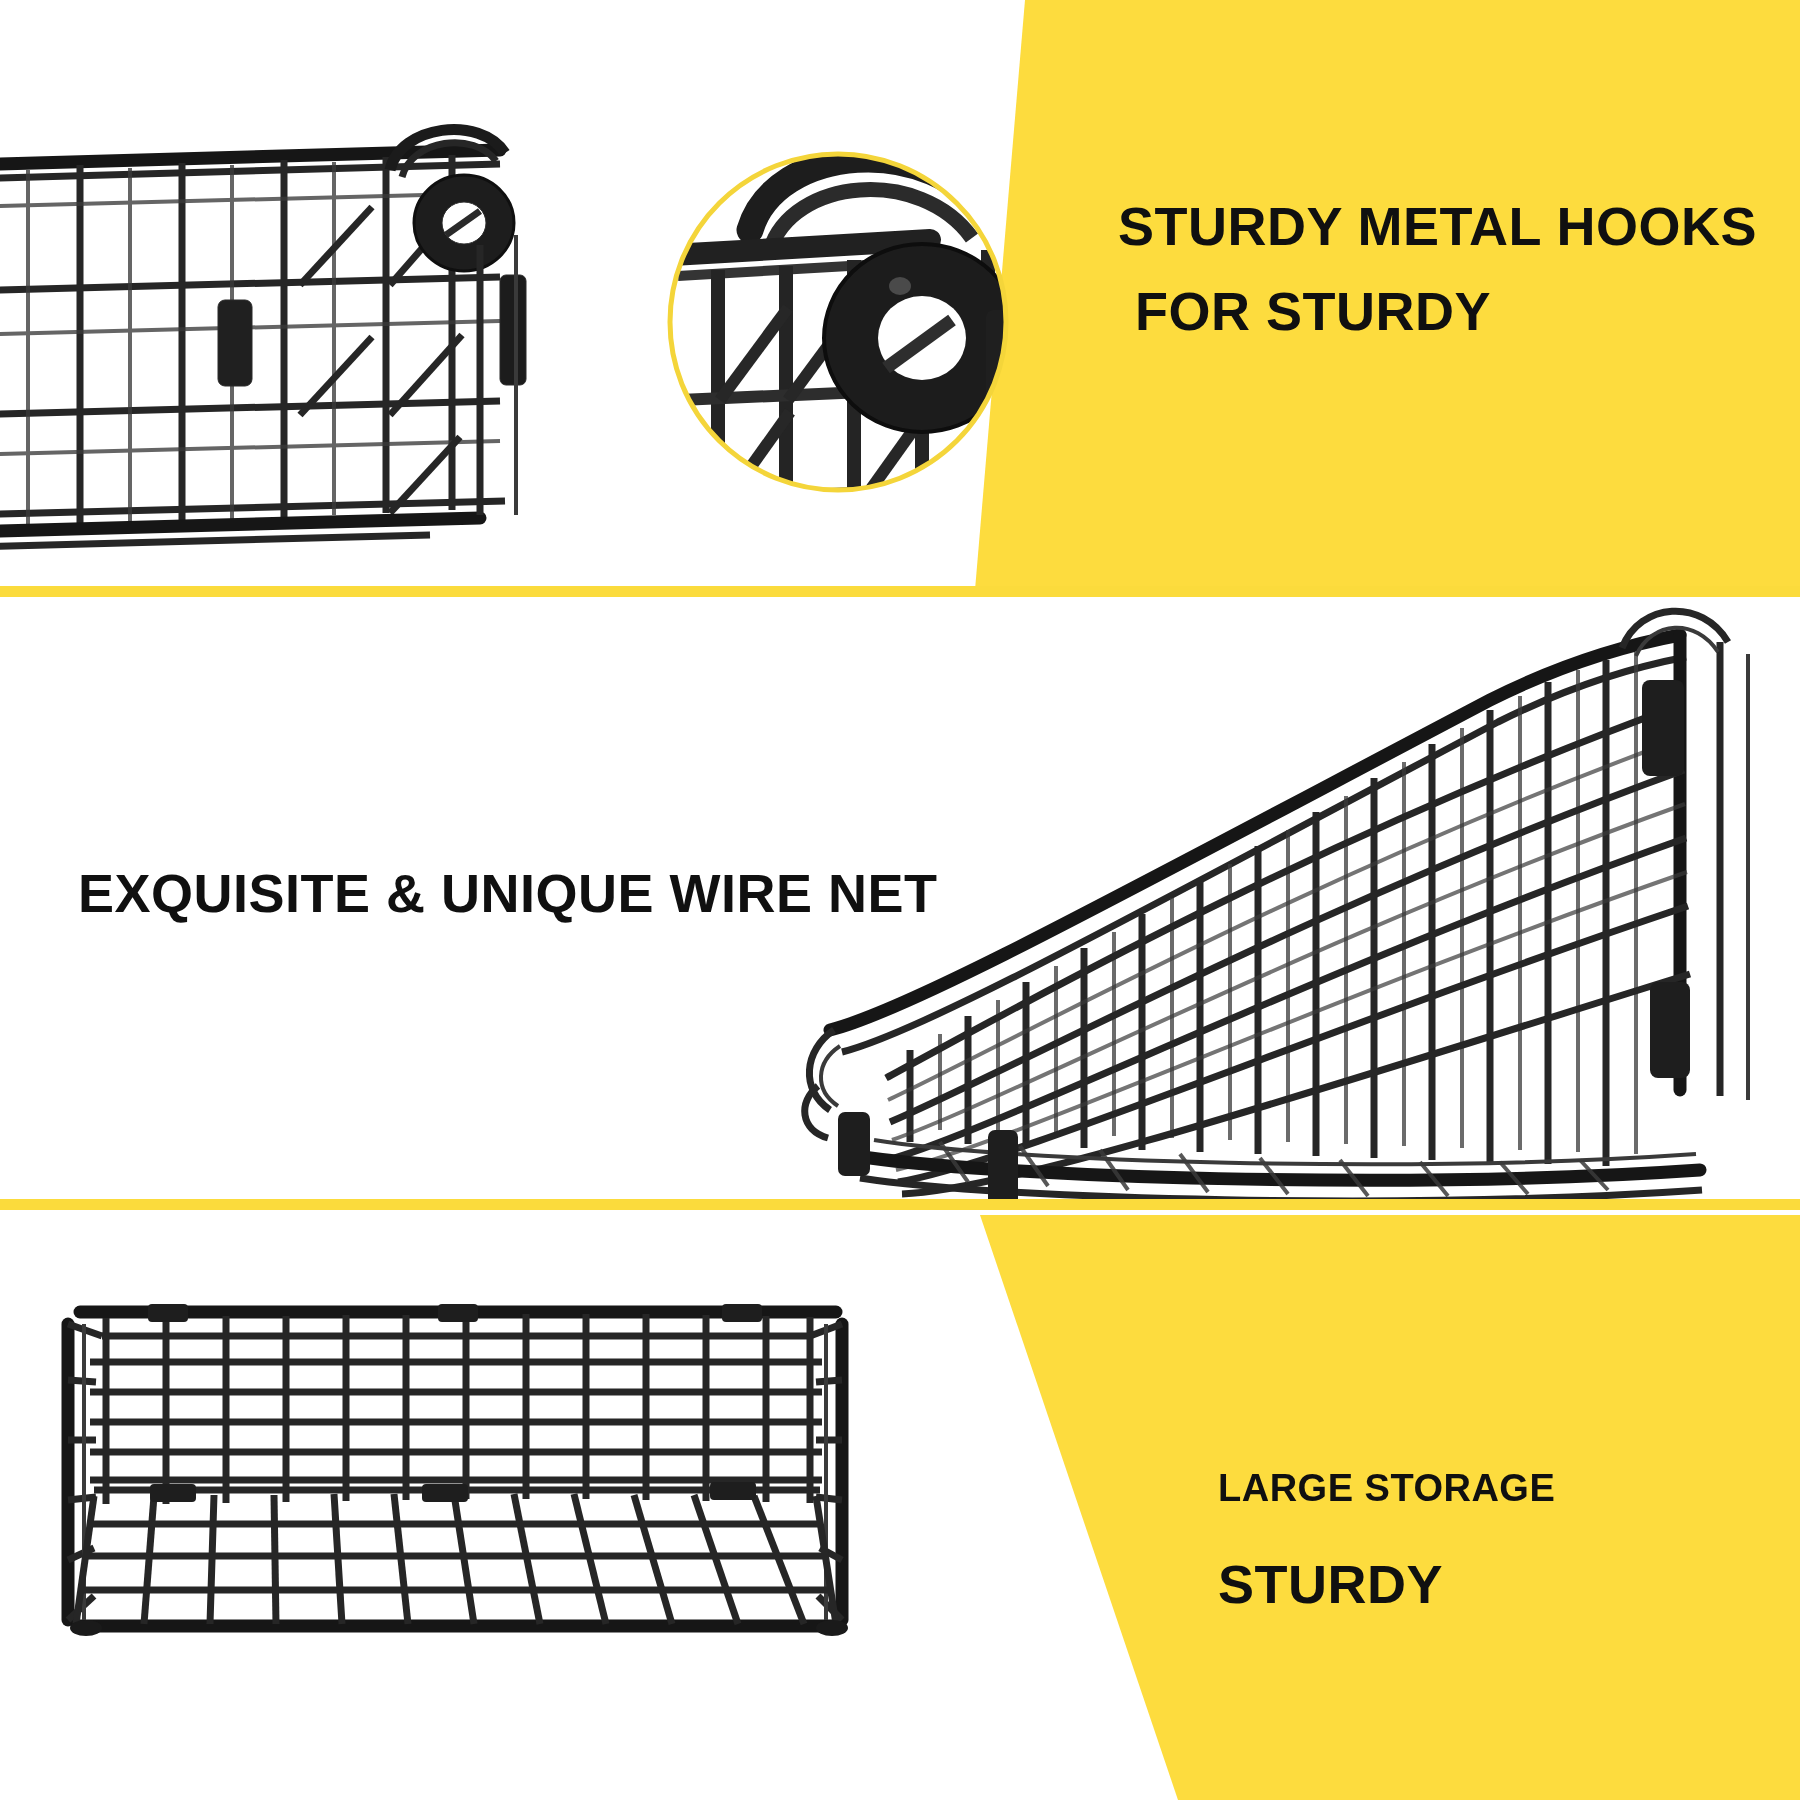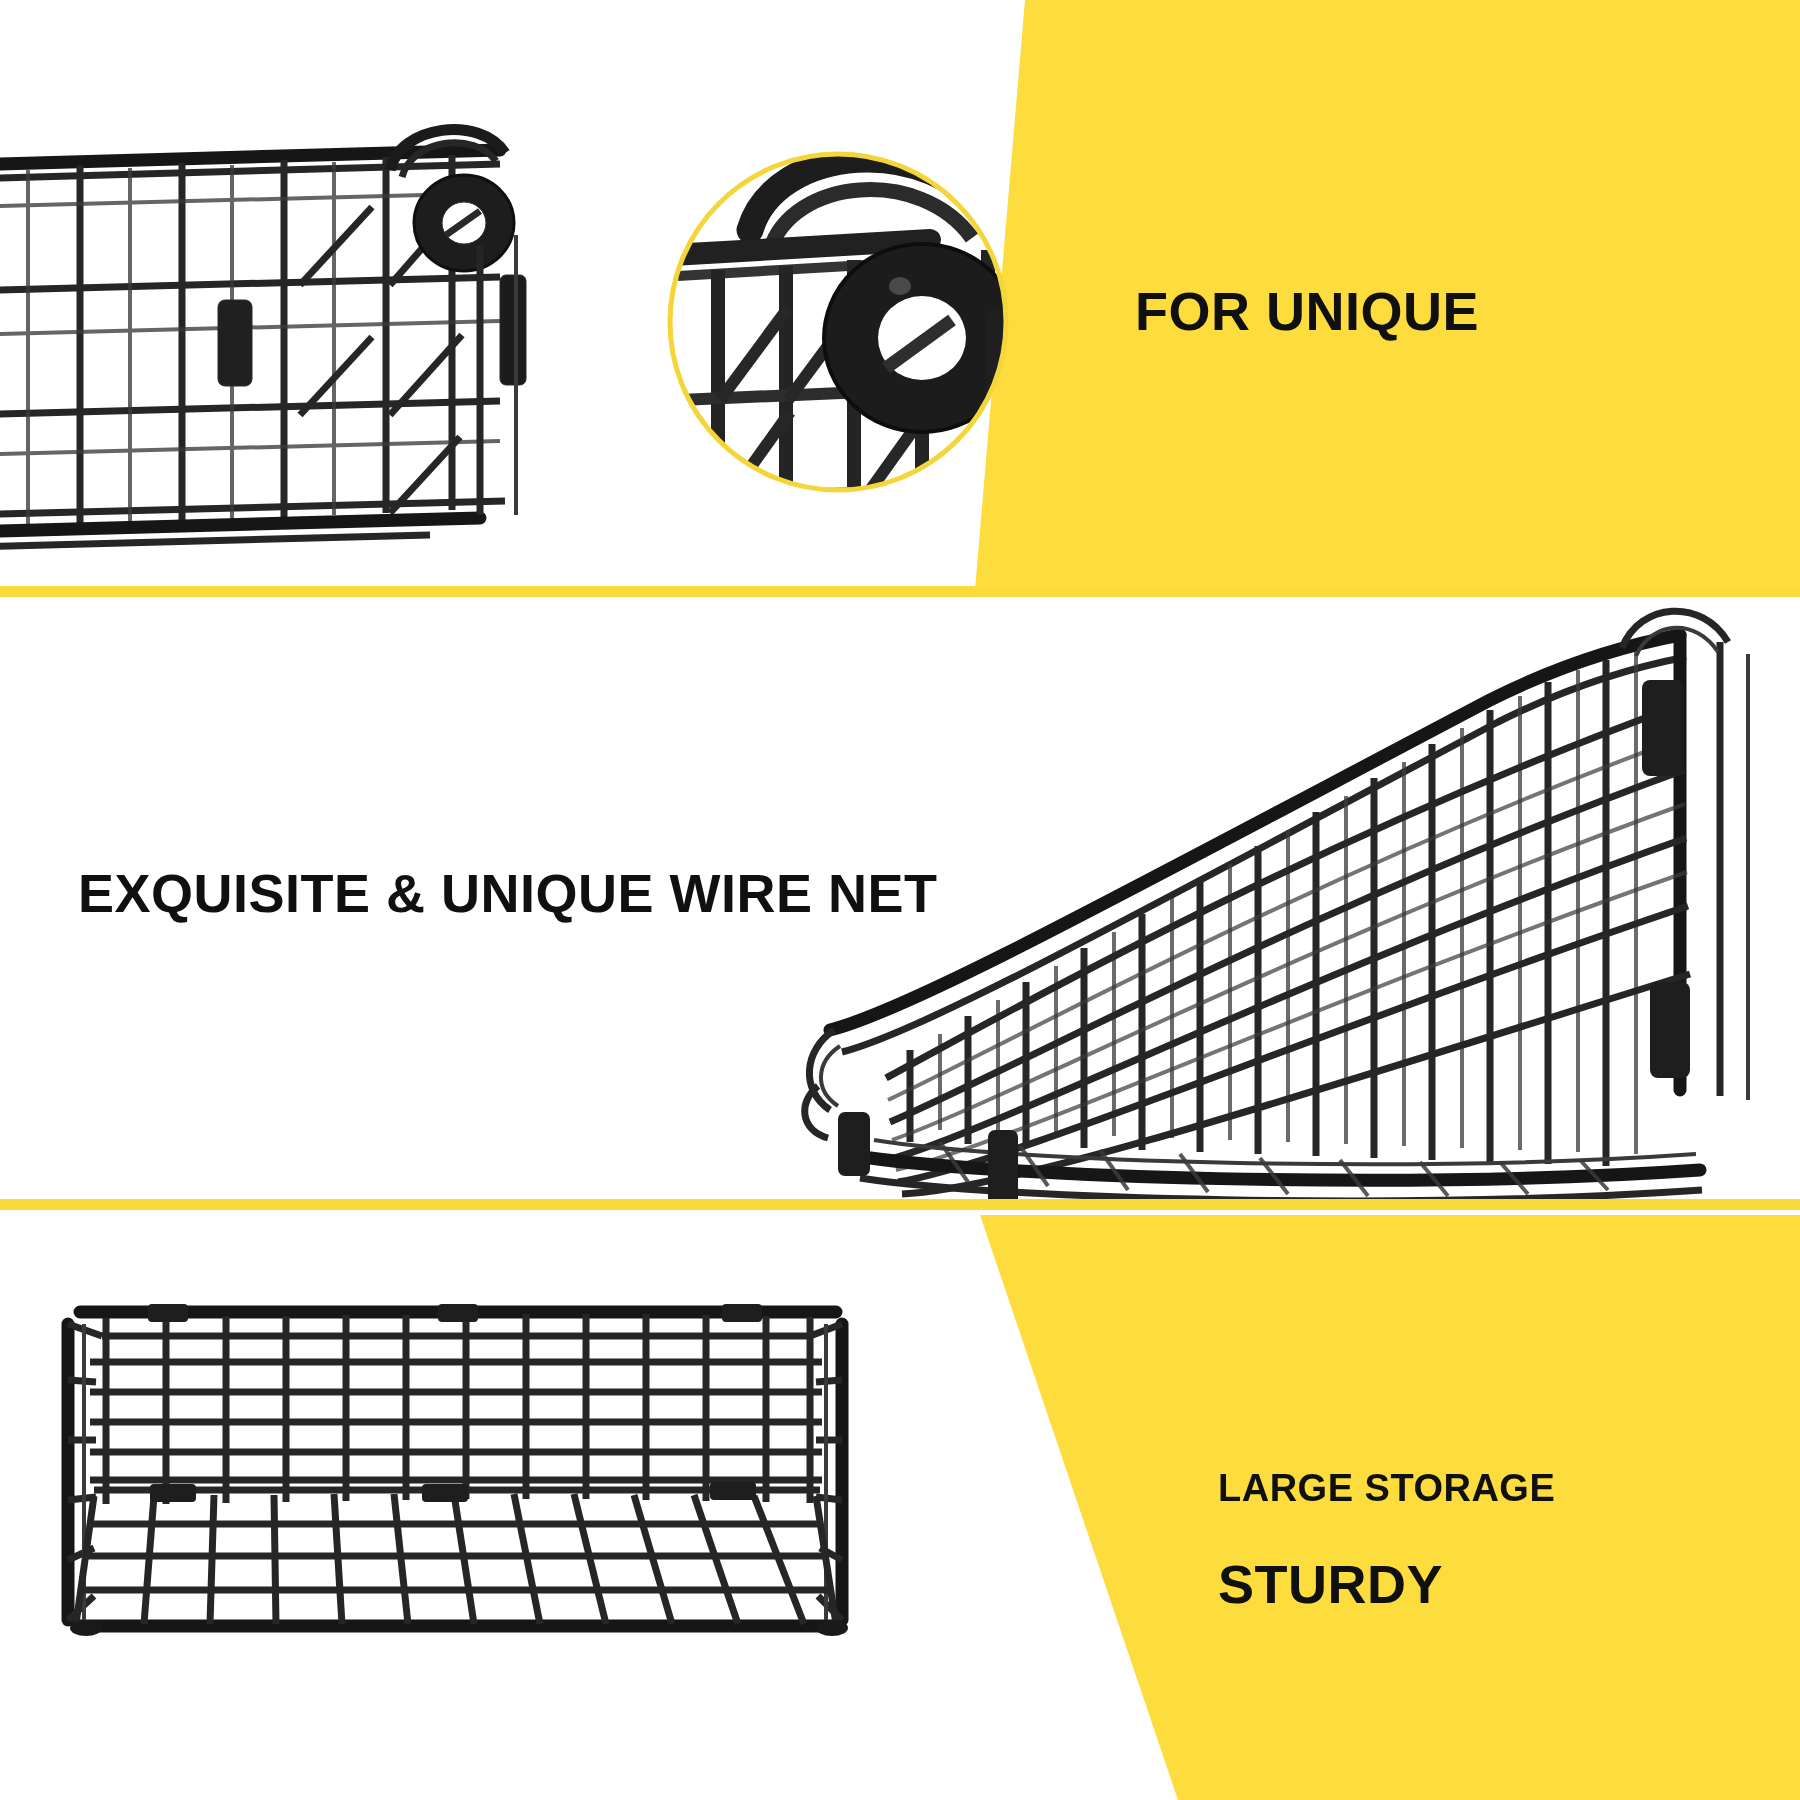--- a/index.html
+++ b/index.html
@@ -133,21 +133,22 @@
         <ellipse cx="322" cy="238" rx="98" ry="94" fill="#1c1c1c"></ellipse>
         <ellipse cx="322" cy="238" rx="44" ry="42" fill="#ffffff"></ellipse>
         <path d="M286,268 L352,220" stroke="#2e2e2e" stroke-width="13" fill="none"></path>
         <ellipse cx="322" cy="238" rx="98" ry="94" fill="none" stroke="#0d0d0d" stroke-width="4"></ellipse>
         <ellipse cx="300" cy="186" rx="11" ry="9" fill="#4a4a4a"></ellipse>
         <rect x="386" y="210" width="34" height="120" rx="7" fill="#1f1f1f"></rect>
       </g>
       <circle cx="238" cy="222" r="168" class="ringyellow"></circle>
     </svg>
 
-    <div class="headline" style="left:1135px;top:280px;font-size:54px;">FOR UNIQUE</div>
+    <div class="headline" style="left:1118px;top:195px;font-size:54px;">STURDY METAL HOOKS</div>
+    <div class="headline" style="left:1135px;top:280px;font-size:54px;">FOR STURDY</div>
   </div>
 
   <div class="divider" id="div-1"></div>
 
   <div class="panel" id="panel-mid">
 
     <div class="headline" style="left:34px;top:262px;font-size:54px;margin-left:44px;">EXQUISITE &amp; UNIQUE WIRE NET</div>
 
     <svg class="art" style="left:790px;top:-70px;" width="1010" height="680" viewBox="0 0 1010 680">
       <g>

